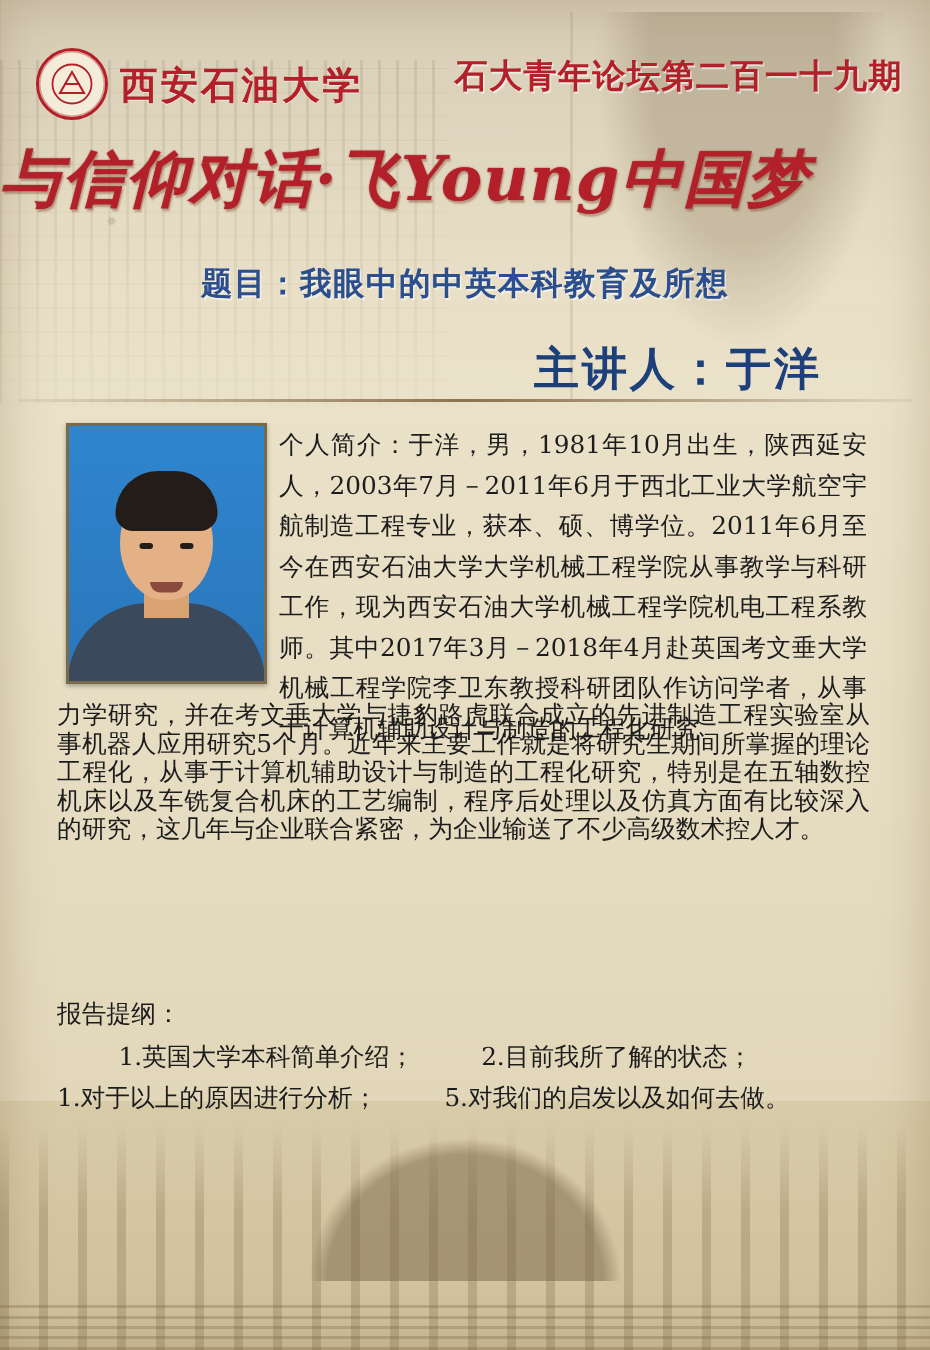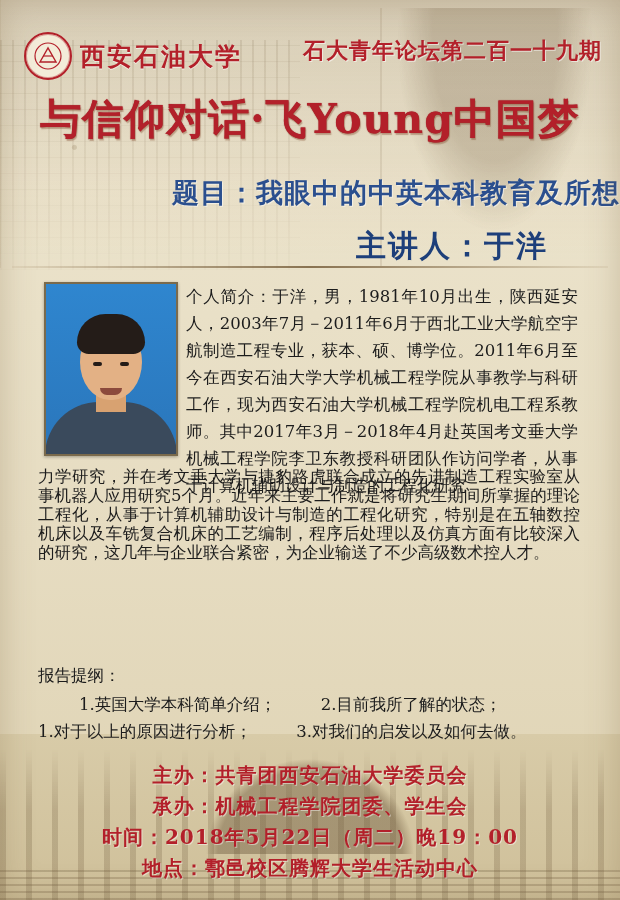--- a/index.html
+++ b/index.html
@@ -77,28 +77,29 @@
     text-shadow:0 1px 0 rgba(255,255,255,.6);
     white-space:nowrap;
   }
   .forum-issue{
     position:absolute;right:18px;top:36px;
     font-size:22px;font-weight:bold;color:#b3202a;letter-spacing:1px;
     white-space:nowrap;
     text-shadow:1px 1px 0 rgba(255,255,255,.55);
   }
   .main-title{
-    position:absolute;left:0;top:92px;width:620px;text-align:center;
+    position:absolute;left:0;top:92px;width:620px;
     font-size:41px;font-weight:bold;color:#b3202a;letter-spacing:1px;
     white-space:nowrap;
     text-shadow:1px 2px 1px rgba(120,60,30,.35), 0 0 1px #8d1118;
+    font-style:italic;
   }
   .sub-title{
-    position:absolute;left:0;top:175px;width:620px;text-align:right;
-    font-size:27px;font-weight:bold;color:#2b4f8e;letter-spacing:1px;
+    position:absolute;left:0;top:175px;width:620px;text-align:center;
+    font-size:21px;font-weight:bold;color:#2b4f8e;letter-spacing:1px;
     white-space:nowrap;
     text-shadow:1px 1px 0 rgba(255,255,255,.5);
   }
   .speaker{
     position:absolute;right:72px;top:226px;
     font-size:30px;font-weight:bold;color:#1d3f7a;letter-spacing:2px;
     white-space:nowrap;
   }
   .divider{
     position:absolute;left:12px;top:266px;width:596px;height:2px;
@@ -219,24 +220,18 @@
 
   <div class="outline-title">报告提纲：</div>
   <div class="outline-line1">
     <span>1.英国大学本科简单介绍；</span>
     <span class="gap"></span>
     <span>2.目前我所了解的状态；</span>
   </div>
   <div class="outline-line2">
     <span>1.对于以上的原因进行分析；</span>
     <span class="gap"></span>
-    <span>3.对我们的启发以及如何去做。</span>
-  </div>
-
-  <div class="footer">
-    <div>主办：共青团西安石油大学委员会</div>
-    <div>承办：机械工程学院团委、学生会</div>
-    <div>时间：2018年5月22日（周二）晚19：00</div>
-    <div>地点：鄠邑校区腾辉大学生活动中心</div>
-  </div>
+    <span>5.对我们的启发以及如何去做。</span>
+  </div>
+
 
   <div class="edge"></div>
 </div>
 
 </body></html>

